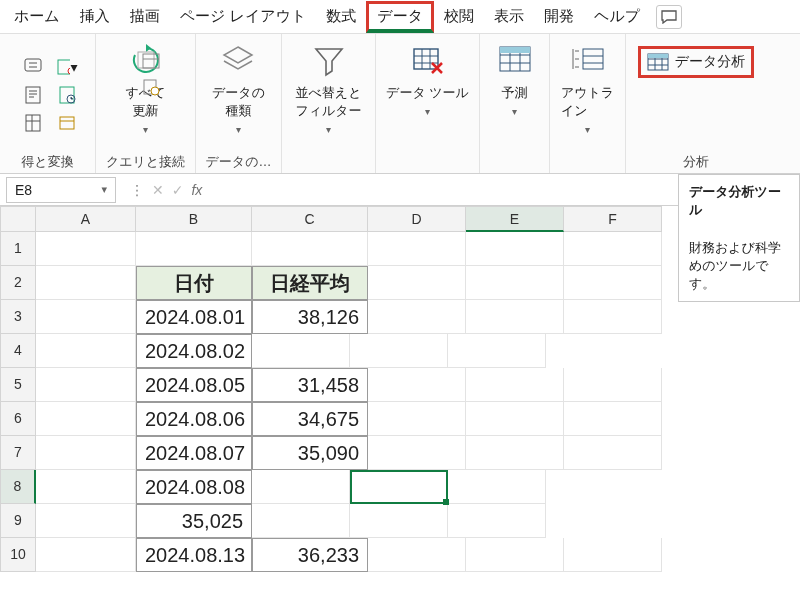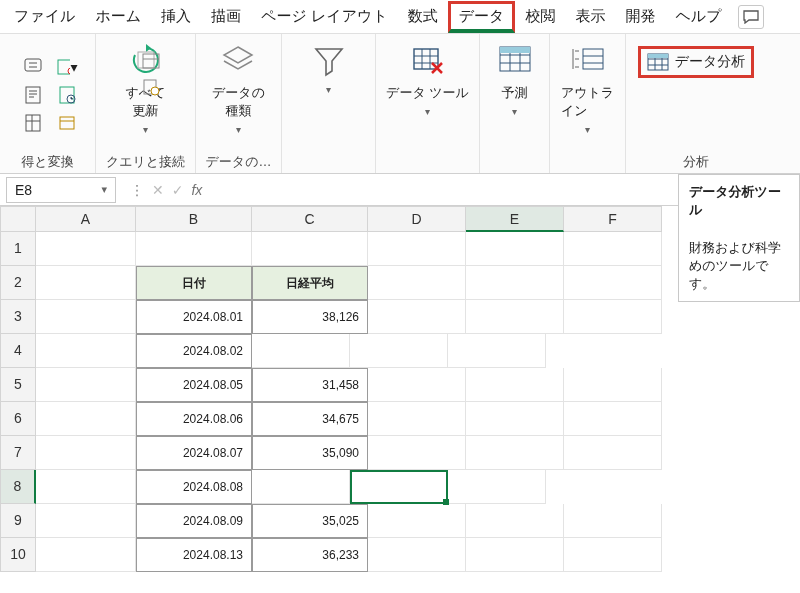--- a/index.html
+++ b/index.html
@@ -37,34 +37,33 @@
   
   .grid-wrap { position:relative; }
   .col-headers { display:flex; height:26px; }
   .corner { width:36px; border:1px solid #d4d4d4; background:#f3f3f3;}
   .col-h { border:1px solid #d4d4d4; border-left:none; background:#f3f3f3; text-align:center; line-height:24px; color:#333; font-size:14px;}
   .col-A { width:100px;} .col-B { width:116px;} .col-C { width:116px;} .col-D { width:98px;} .col-E { width:98px;} .col-F { width:98px;}
   .col-E.col-h { background:#e0e9e3; border-bottom:2px solid #107c41;}
   .row { display:flex; height:34px; }
   .row-h { width:36px; border:1px solid #d4d4d4; border-top:none; background:#f3f3f3; text-align:center; line-height:32px; color:#333;}
   .row-h.sel { background:#e0e9e3; border-right:2px solid #107c41;}
-  .cell { border:1px solid #e3e3e3; border-top:none; border-left:none; line-height:32px; padding:0 8px; text-align:right; font-size:12px;}
+  .cell { border:1px solid #e3e3e3; border-top:none; border-left:none; line-height:32px; padding:0 8px; text-align:right; font-size:20px;}
   .cell.col-A{width:100px;} .cell.col-B{width:116px; border:1px solid #9a9a9a; text-align:right;} .cell.col-C{width:116px; border:1px solid #9a9a9a;} .cell.col-D{width:98px;} .cell.col-E{width:98px;} .cell.col-F{width:98px;}
   .th-cell { background:#e6f0e0; text-align:center !important; font-weight:600; }
   .r1 .cell.col-B, .r1 .cell.col-C { border:1px solid #e3e3e3; text-align:right;}
   .sel-cell { border:2px solid #107c41 !important; position:relative;}
   .sel-cell::after{content:""; position:absolute; right:-3px; bottom:-3px; width:6px; height:6px; background:#107c41;}
 
   svg { display:block;}
 </style>
 </head>
 <body>
 
 <div class="menubar">
-  <div class="menu-item">ファイル</div>
   <div class="menu-item">ホーム</div>
   <div class="menu-item">挿入</div>
   <div class="menu-item">描画</div>
   <div class="menu-item">ページ レイアウト</div>
   <div class="menu-item">数式</div>
   <div class="menu-item active">データ</div>
   <div class="menu-item">校閲</div>
   <div class="menu-item">表示</div>
   <div class="menu-item">開発</div>
   <div class="menu-item">ヘルプ</div>
@@ -177,20 +176,22 @@
     <div class="group-label">データの…</div>
   </div>
 
   <div class="group" style="width:94px;">
     <div class="rib-btn">
       <div class="glyph">
           <svg width="38" height="34" viewBox="0 0 38 34">
             <path d="M6 6h26L22 18v10l-6 4V18z" fill="none" stroke="#666" stroke-width="1.6"></path>
           </svg>
         </div>
+      <span style="white-space:pre; text-align:center;">並べ替えと
+フィルター</span>
       <span class="caret">▾</span>
     </div>
     <div class="group-label"></div>
   </div>
 
   <div class="group" style="width:104px;">
     <div class="rib-btn">
       <div class="glyph">
           <svg width="40" height="34" viewBox="0 0 40 34">
             <rect x="6" y="6" width="24" height="20" fill="none" stroke="#357" stroke-width="1.4"></rect>
@@ -346,21 +347,20 @@
         <div class="row-h sel">8</div>
         <div class="cell col-A" style="border-top: none; border-right: 1px solid rgb(227, 227, 227); border-bottom: 1px solid rgb(227, 227, 227); border-left: none; border-image: initial;"></div>
         <div class="cell col-B">2024.08.08</div>
         <div class="cell col-D" style="border-top: none; border-right: 1px solid rgb(227, 227, 227); border-bottom: 1px solid rgb(227, 227, 227); border-left: none; border-image: initial;"></div>
         <div class="cell col-E sel-cell" style="border-top: none; border-right: 1px solid rgb(227, 227, 227); border-bottom: 1px solid rgb(227, 227, 227); border-left: none; border-image: initial;"></div>
         <div class="cell col-F" style="border-top: none; border-right: 1px solid rgb(227, 227, 227); border-bottom: 1px solid rgb(227, 227, 227); border-left: none; border-image: initial;"></div>
       </div>
       <div class="row">
         <div class="row-h">9</div>
         <div class="cell col-A" style="border-top: none; border-right: 1px solid rgb(227, 227, 227); border-bottom: 1px solid rgb(227, 227, 227); border-left: none; border-image: initial;"></div>
-        <div class="cell col-B">2024.08.09</div>
         <div class="cell col-C">35,025</div>
         <div class="cell col-D" style="border-top: none; border-right: 1px solid rgb(227, 227, 227); border-bottom: 1px solid rgb(227, 227, 227); border-left: none; border-image: initial;"></div>
         <div class="cell col-E" style="border-top: none; border-right: 1px solid rgb(227, 227, 227); border-bottom: 1px solid rgb(227, 227, 227); border-left: none; border-image: initial;"></div>
         <div class="cell col-F" style="border-top: none; border-right: 1px solid rgb(227, 227, 227); border-bottom: 1px solid rgb(227, 227, 227); border-left: none; border-image: initial;"></div>
       </div>
       <div class="row">
         <div class="row-h">10</div>
         <div class="cell col-A" style="border-top: none; border-right: 1px solid rgb(227, 227, 227); border-bottom: 1px solid rgb(227, 227, 227); border-left: none; border-image: initial;"></div>
         <div class="cell col-B">2024.08.13</div>
         <div class="cell col-C">36,233</div>

